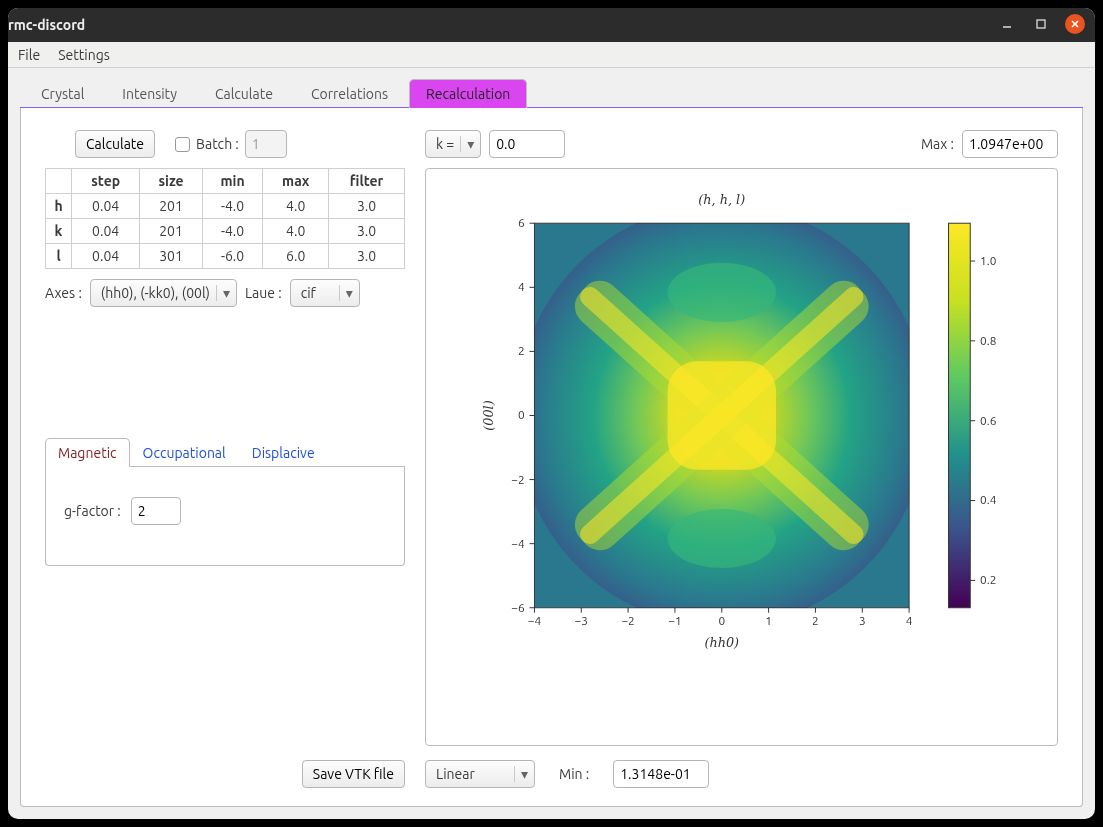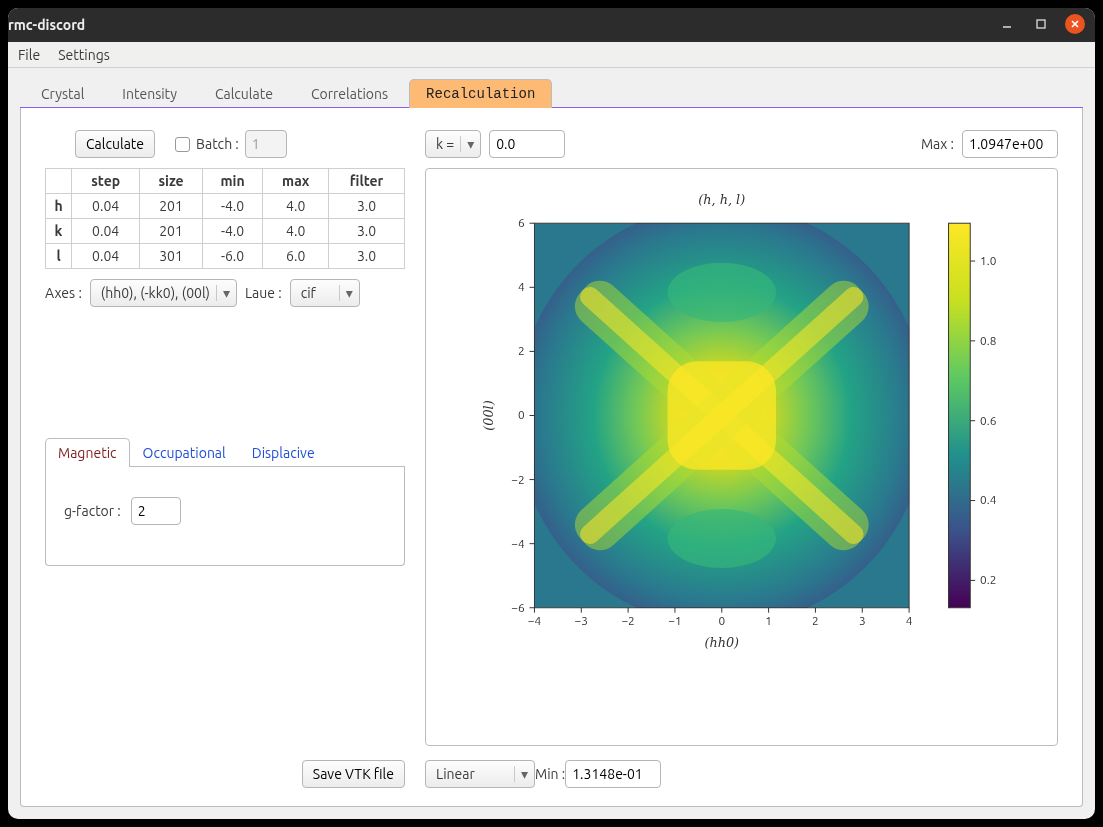--- a/index.html
+++ b/index.html
@@ -66,24 +66,23 @@
     border:1px solid transparent;
     border-bottom:none;
     border-radius:5px 5px 0 0;
     background:transparent;
     color:#555;
     margin-right:4px;
     position:relative; top:1px;
     cursor:default;
   }
   .tab.active {
-    background:#fdba74;
+    background:#d946ef;
     border-color:#bcbcbc;
     color:#222;
-    font-family:Liberation Mono, monospace;
   }
   .tab-body {
     flex:1;
     background:#fff;
     border:1px solid #bcbcbc; border-top:none;
     border-radius:0 0 4px 4px;
     padding:22px 24px 18px 24px;
     display:flex; gap:20px;
   }
   
@@ -133,21 +132,21 @@
   .right-top .spacer { flex:1; }
   .plot-card {
     flex:1; margin-top:10px;
     border:1px solid #bcbcbc; border-radius:4px;
     background:#fff;
     position:relative;
   }
   .plot-inner {
     position:absolute; left:0; top:0; right:0; bottom:0;
   }
-  .right-bottom { display:flex; align-items:center; gap:0; margin-top:14px; }
+  .right-bottom { display:flex; align-items:center; gap:24px; margin-top:14px; }
 
   .checkbox {
     width:15px; height:15px; border:1px solid #999; border-radius:3px; background:#fff;
     display:inline-block; vertical-align:middle;
   }
   .axis-label { font-family: "DejaVu Serif", serif; font-style:italic; font-size:13px; fill:#333; }
   .tick { font-size:12px; fill:#333; }
 </style>
 </head>
 <body>

